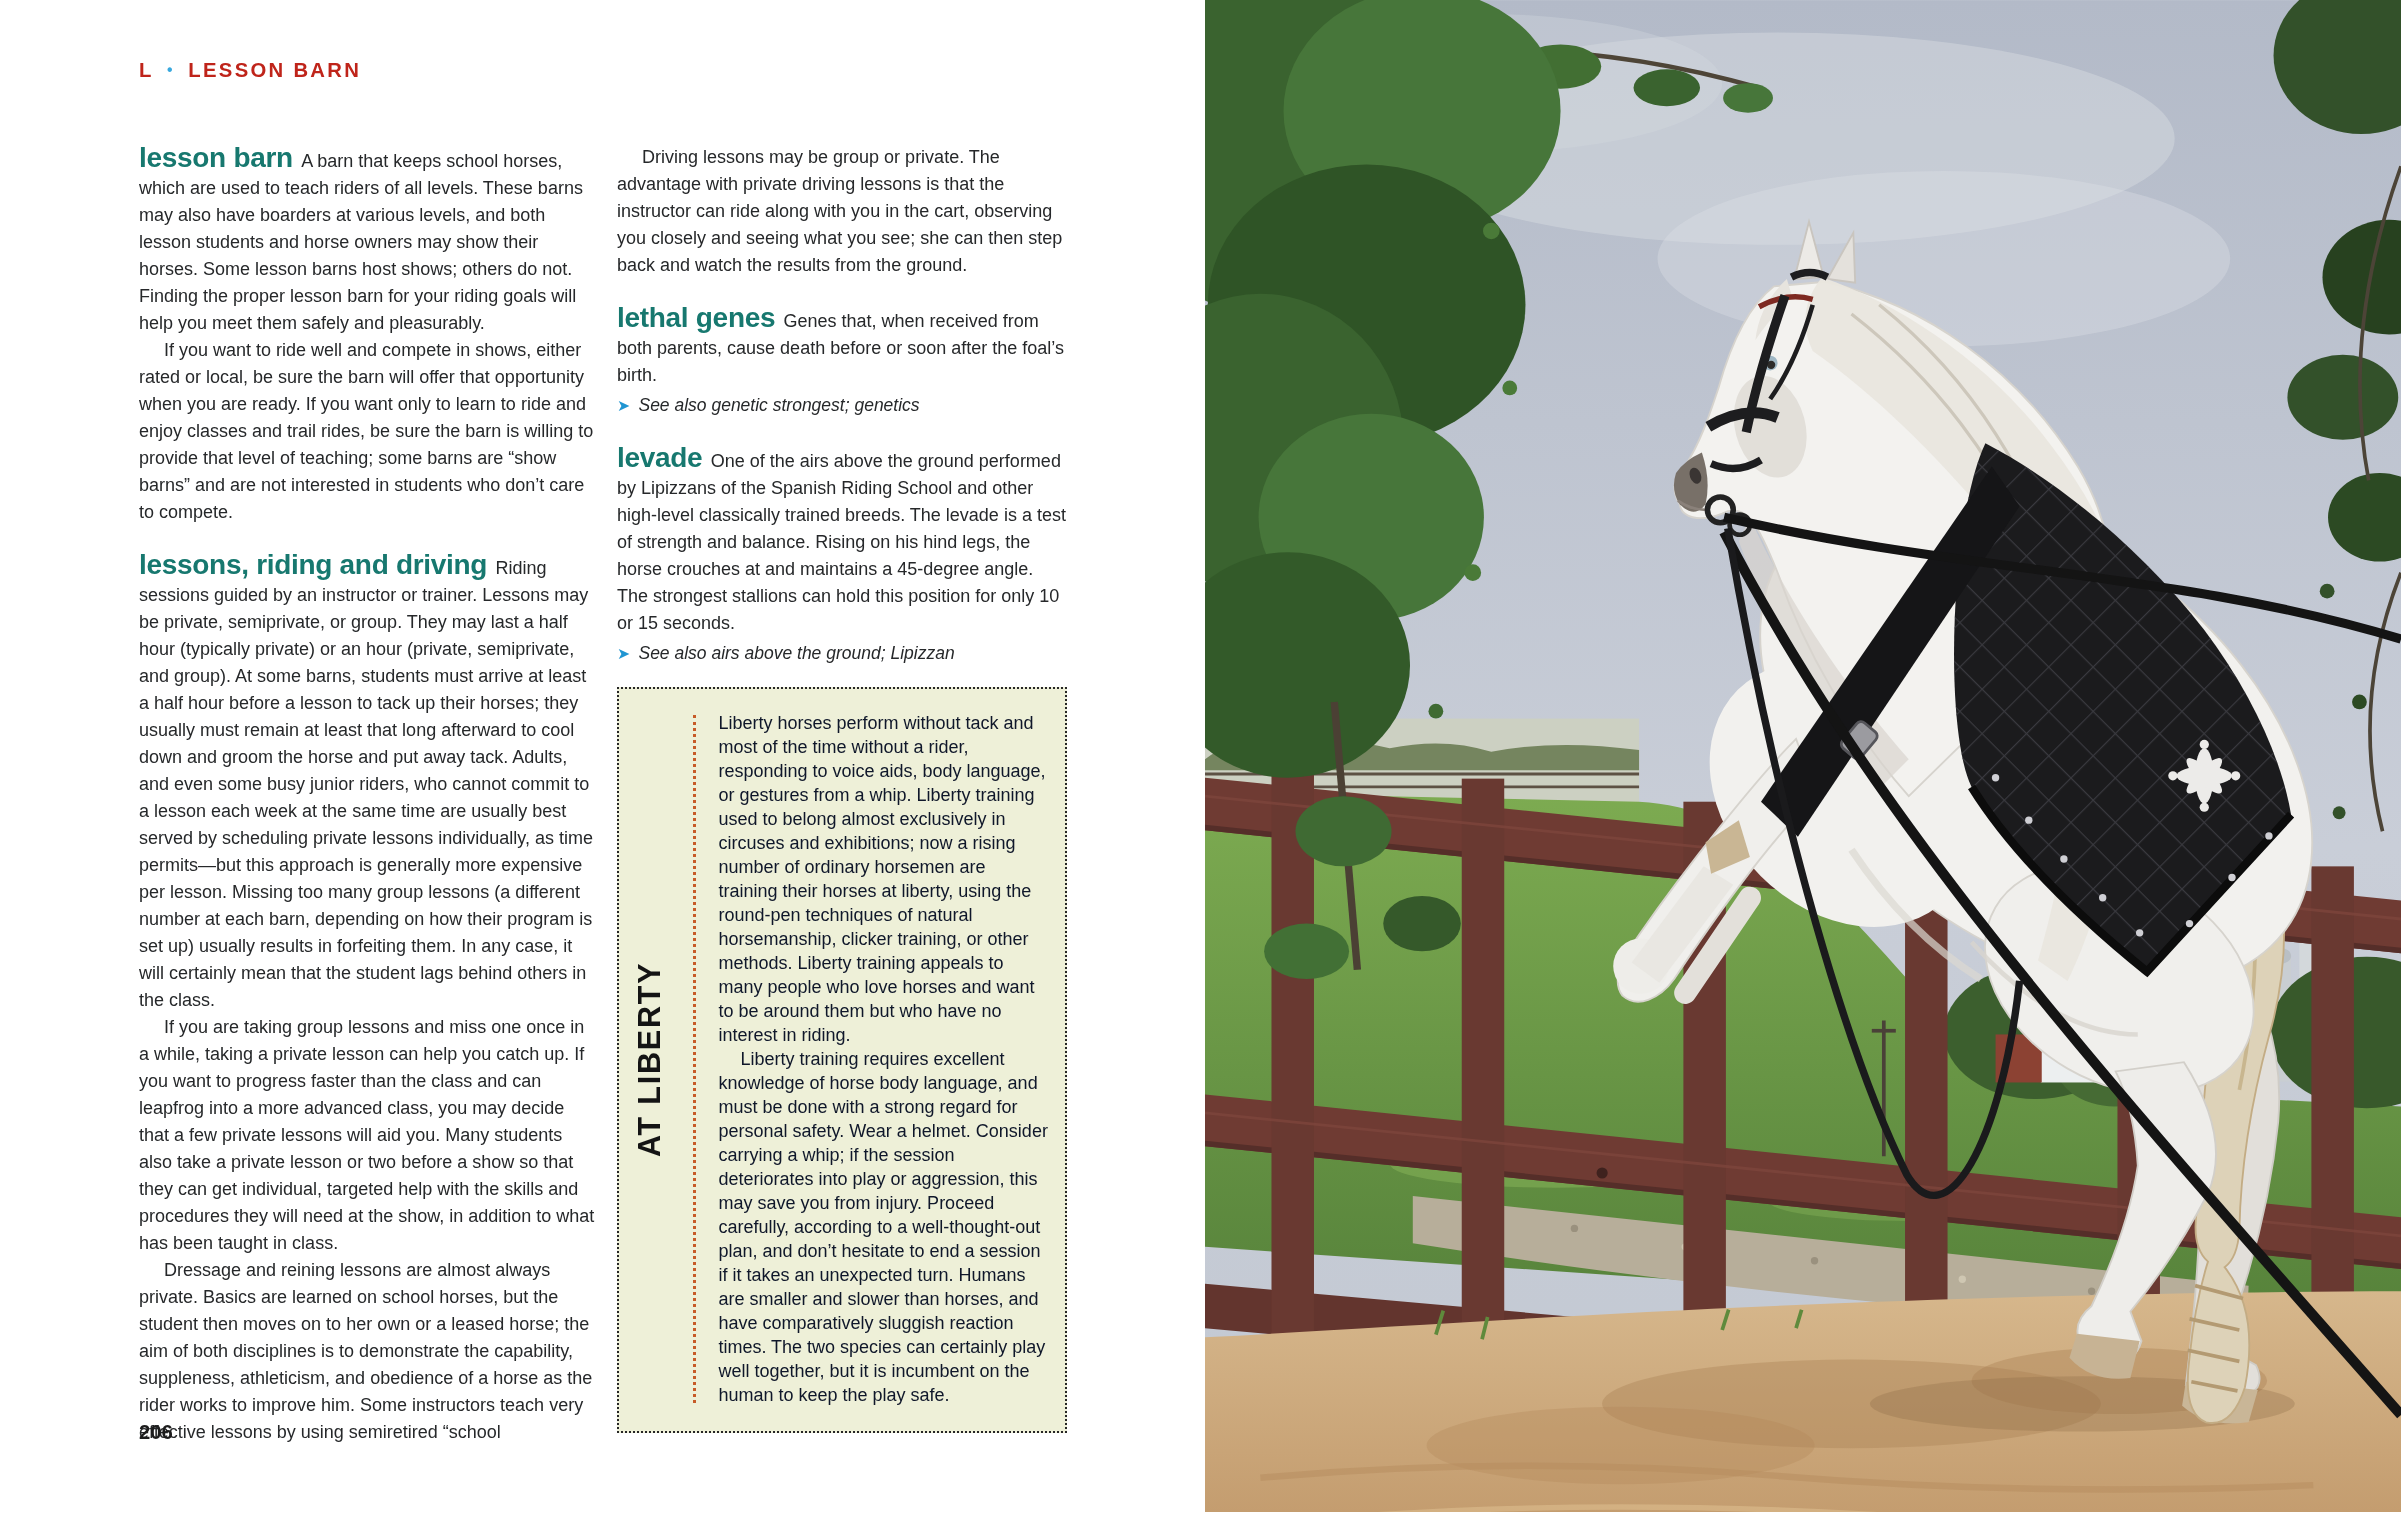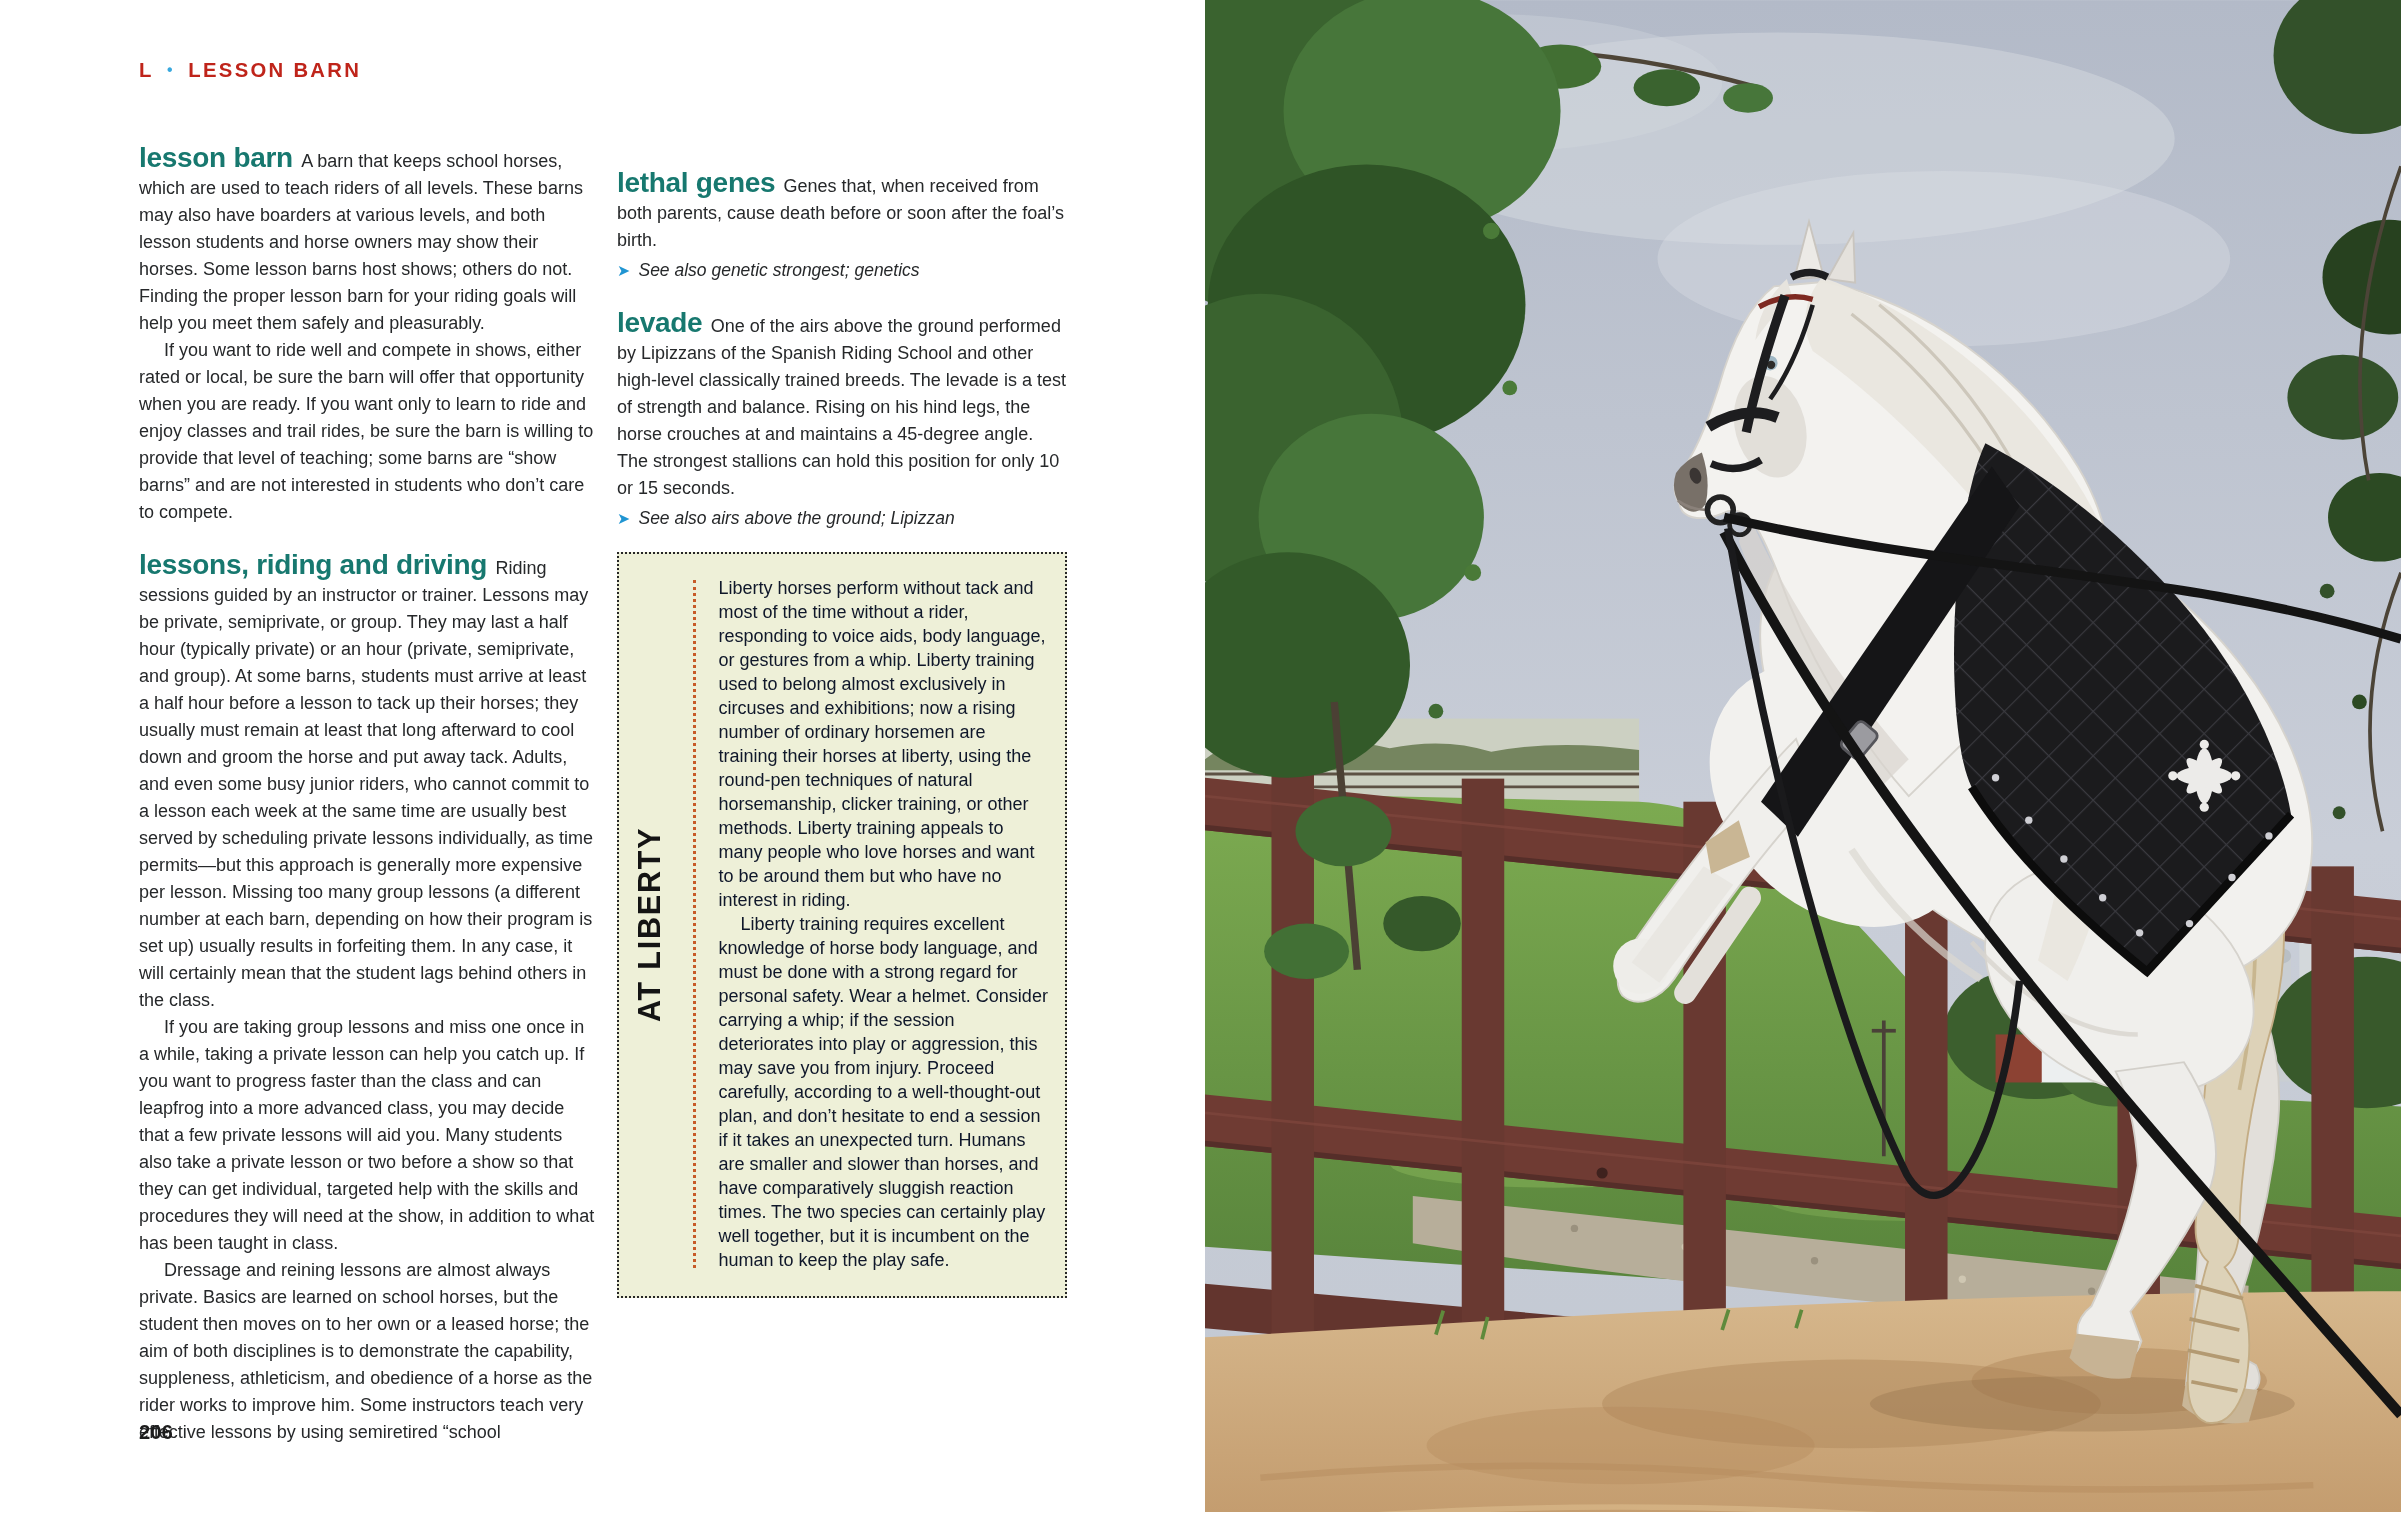--- a/index.html
+++ b/index.html
@@ -46,20 +46,21 @@
 
   <div class="col col1">
     <p class="para"><span class="term">lesson barn</span><span>A barn that keeps school horses, which are used to teach riders of all levels. These barns may also have boarders at various levels, and both lesson students and horse owners may show their horses. Some lesson barns host shows; others do not. Finding the proper lesson barn for your riding goals will help you meet them safely and pleasurably.</span></p>
     <p class="para ind">If you want to ride well and compete in shows, either rated or local, be sure the barn will offer that opportunity when you are ready. If you want only to learn to ride and enjoy classes and trail rides, be sure the barn is willing to provide that level of teaching; some barns are “show barns” and are not interested in students who don’t care to compete.</p>
     <p class="para entry"><span class="term">lessons, riding and driving</span><span>Riding sessions guided by an instructor or trainer. Lessons may be private, semiprivate, or group. They may last a half hour (typically private) or an hour (private, semiprivate, and group). At some barns, students must arrive at least a half hour before a lesson to tack up their horses; they usually must remain at least that long afterward to cool down and groom the horse and put away tack. Adults, and even some busy junior riders, who cannot commit to a lesson each week at the same time are usually best served by scheduling private lessons individually, as time permits—but this approach is generally more expensive per lesson. Missing too many group lessons (a different number at each barn, depending on how their program is set up) usually results in forfeiting them. In any case, it will certainly mean that the student lags behind others in the class.</span></p>
     <p class="para ind">If you are taking group lessons and miss one once in a while, taking a private lesson can help you catch up. If you want to progress faster than the class and can leapfrog into a more advanced class, you may decide that a few private lessons will aid you. Many students also take a private lesson or two before a show so that they can get individual, targeted help with the skills and procedures they will need at the show, in addition to what has been taught in class.</p>
     <p class="para ind">Dressage and reining lessons are almost always private. Basics are learned on school horses, but the student then moves on to her own or a leased horse; the aim of both disciplines is to demonstrate the capability, suppleness, athleticism, and obedience of a horse as the rider works to improve him. Some instructors teach very effective lessons by using semiretired “school</p>
   </div>
 
   <div class="col col2">
+    <p class="para ind">Driving lessons may be group or private. The advantage with private driving lessons is that the instructor can ride along with you in the cart, observing you closely and seeing what you see; she can then step back and watch the results from the ground.</p>
     <p class="para entry"><span class="term">lethal genes</span><span>Genes that, when received from both parents, cause death before or soon after the foal’s birth.</span></p>
     <p class="see"><span class="arrow">➤</span><span>See also genetic strongest; genetics</span></p>
     <p class="para entry"><span class="term">levade</span><span>One of the airs above the ground performed by Lipizzans of the Spanish Riding School and other high-level classically trained breeds. The levade is a test of strength and balance. Rising on his hind legs, the horse crouches at and maintains a 45-degree angle. The strongest stallions can hold this position for only 10 or 15 seconds.</span></p>
     <p class="see"><span class="arrow">➤</span><span>See also airs above the ground; Lipizzan</span></p>
 
     <div class="liberty-box">
       <div class="box-title">AT LIBERTY</div>
       <div class="box-rule"></div>
       <div class="box-body">
         <p>Liberty horses perform without tack and most of the time without a rider, responding to voice aids, body language, or gestures from a whip. Liberty training used to belong almost exclusively in circuses and exhibitions; now a rising number of ordinary horsemen are training their horses at liberty, using the round-pen techniques of natural horsemanship, clicker training, or other methods. Liberty training appeals to many people who love horses and want to be around them but who have no interest in riding.</p>

